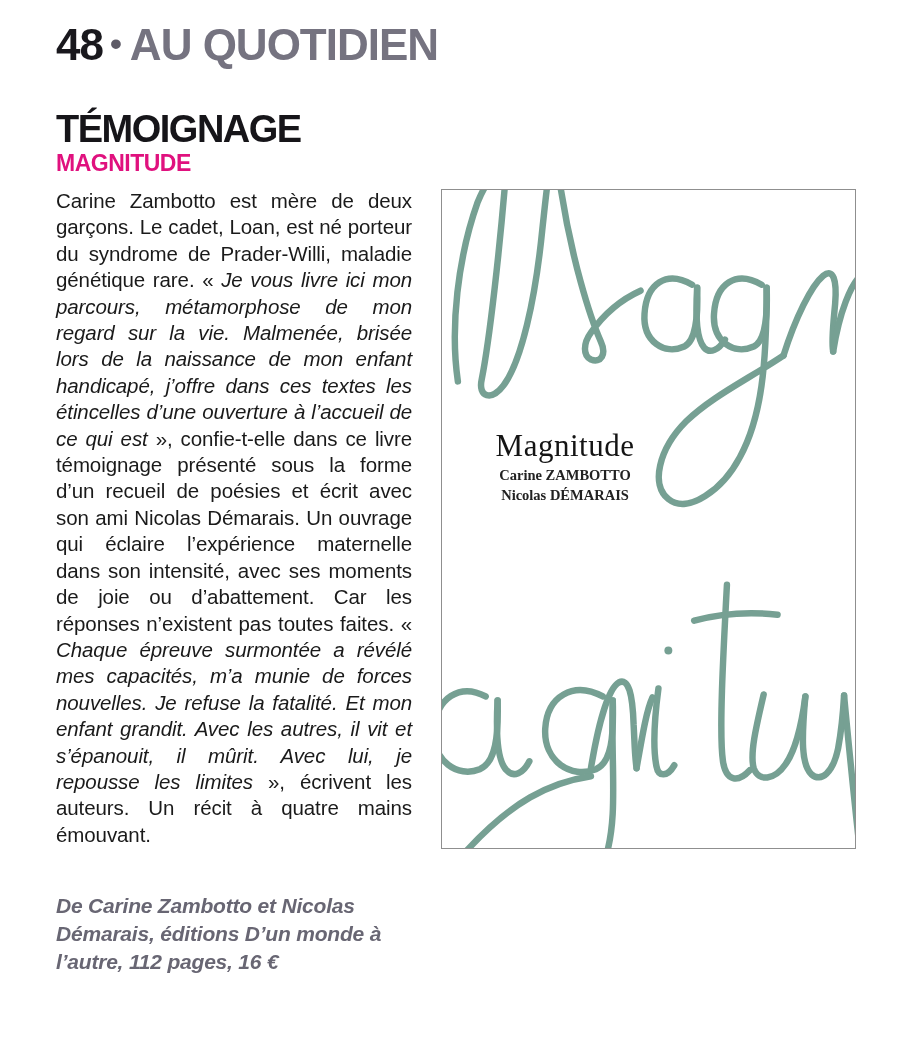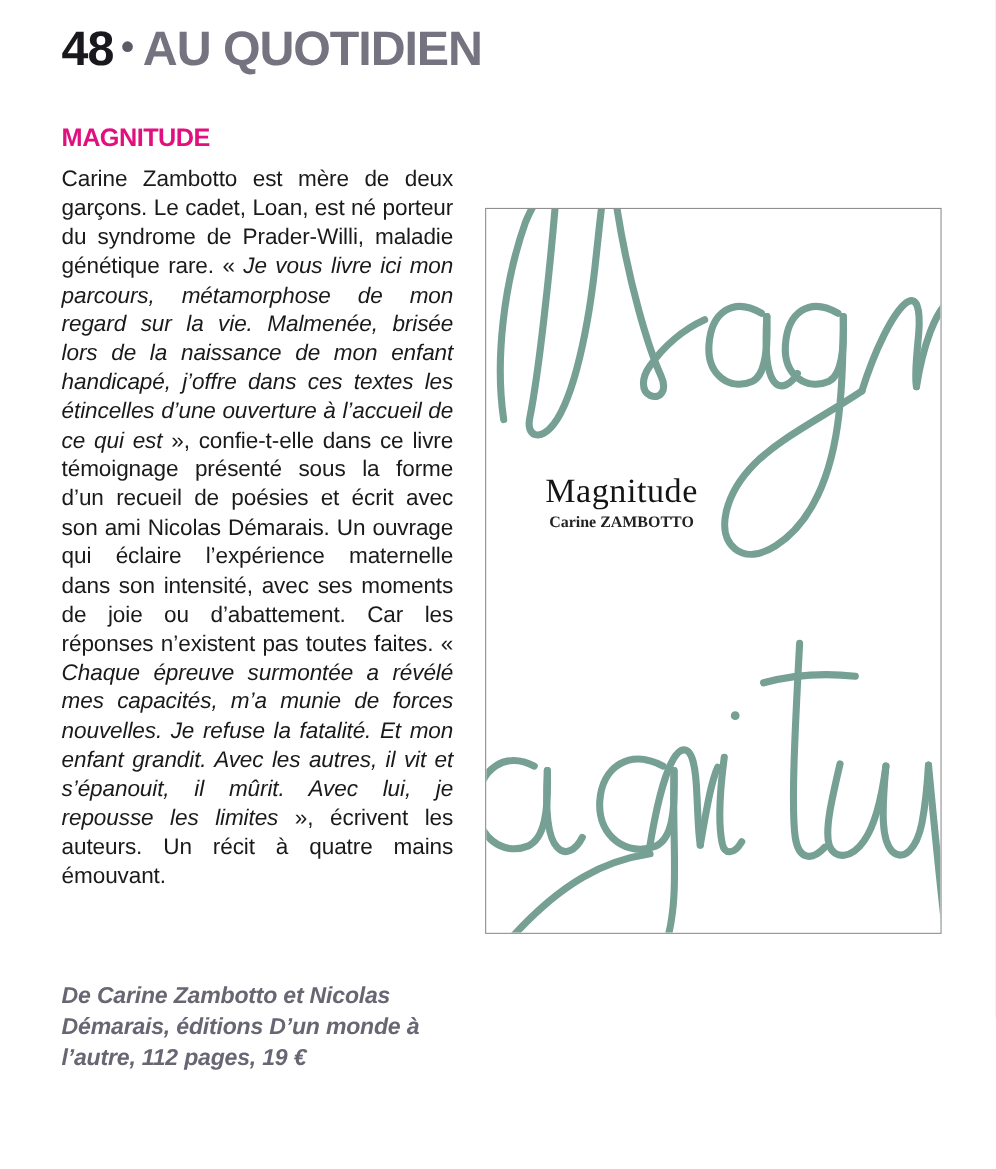--- a/index.html
+++ b/index.html
@@ -55,25 +55,26 @@
 </head>
 <body>
 
 <div class="page">
 
   <div class="hdr">
     <span class="num">48</span><span class="sep">•</span><span class="sect">AU QUOTIDIEN</span>
   </div>
 
   <div class="article">
+    <h1 class="kicker">TÉMOIGNAGE</h1>
     <h2 class="subtitle">MAGNITUDE</h2>
     <p class="body"><span>Carine Zambotto est mère de deux garçons. Le cadet, Loan, est né porteur du syndrome de Prader-Willi, maladie génétique rare. « </span><span class="it">Je vous livre ici mon parcours, métamorphose de mon regard sur la vie. Malmenée, brisée lors de la naissance de mon enfant handicapé, j’offre dans ces textes les étincelles d’une ouverture à l’accueil de ce qui est</span><span> », confie-t-elle dans ce livre témoignage présenté sous la forme d’un recueil de poésies et écrit avec son ami Nicolas Démarais. Un ouvrage qui éclaire l’expérience maternelle dans son intensité, avec ses moments de joie ou d’abattement. Car les réponses n’existent pas toutes faites. « </span><span class="it">Chaque épreuve surmontée a révélé mes capacités, m’a munie de forces nouvelles. Je refuse la fatalité. Et mon enfant grandit. Avec les autres, il vit et s’épanouit, il mûrit. Avec lui, je repousse les limites</span><span> », écrivent les auteurs. Un récit à quatre mains émouvant.</span></p>
   </div>
 
-  <p class="credit">De Carine Zambotto et Nicolas Démarais, éditions D’un monde à l’autre, 112 pages, 19 €</p>
+  <p class="credit">De Carine Zambotto et Nicolas Démarais, éditions D’un monde à l’autre, 112 pages, 16 €</p>
 
   <div class="cover">
     <svg viewBox="0 0 416 660" preserveAspectRatio="none">
 
       <path d="M 16,192 C 8,138 16,68 36,12 C 41,0 46,-8 50,-12"></path>
       <path d="M 64,-12 C 58,60 48,150 40,190 C 36,208 50,212 62,196 C 80,172 94,110 101,40 C 103,22 105,2 107,-12"></path>
       <path d="M 118,-12 C 130,70 150,130 160,152 C 166,165 160,174 150,170 C 142,166 142,154 150,143 C 162,126 180,110 200,101"></path>
 
       <path d="M 252,95 C 226,80 206,94 204,124 C 202,152 224,166 244,157 C 256,151 258,128 257,98"></path>
       <path d="M 257,98 C 255,130 257,150 264,158 C 270,165 279,160 285,150"></path>
@@ -101,18 +102,19 @@
       <path d="M 287,396 C 283,470 279,546 283,573 C 286,593 298,595 310,582"></path>
       <path d="M 254,432 C 280,425 310,423 338,426"></path>
 
       <path d="M 324,506 C 316,540 310,566 314,580 C 319,594 335,592 346,576 C 356,562 362,538 366,508"></path>
       <path d="M 366,508 C 362,552 362,576 372,586 C 382,595 394,584 399,560 C 402,544 404,524 405,507"></path>
       <path d="M 405,507 C 410,560 416,620 422,672"></path>
     </svg>
     <div class="cover-title">Magnitude</div>
     <div class="cover-authors">
       <div>Carine ZAMBOTTO</div>
+      <div>Nicolas DÉMARAIS</div>
     </div>
   </div>
 
   <p class="footer"># 162 - MAI/JUIN 2023</p>
 
 </div>
 
 </body></html>

